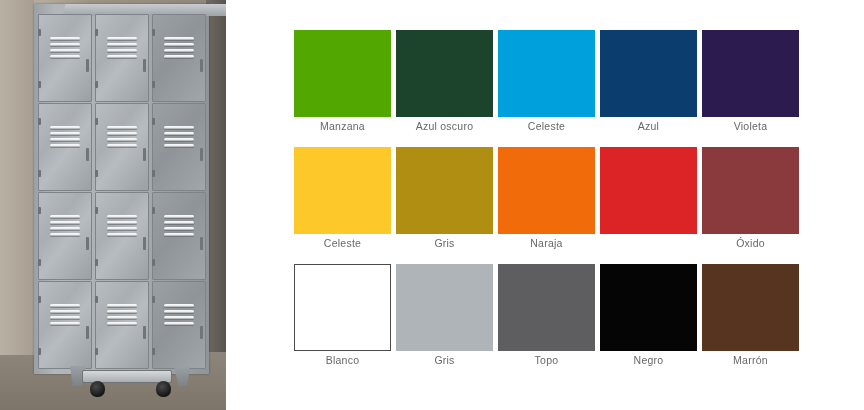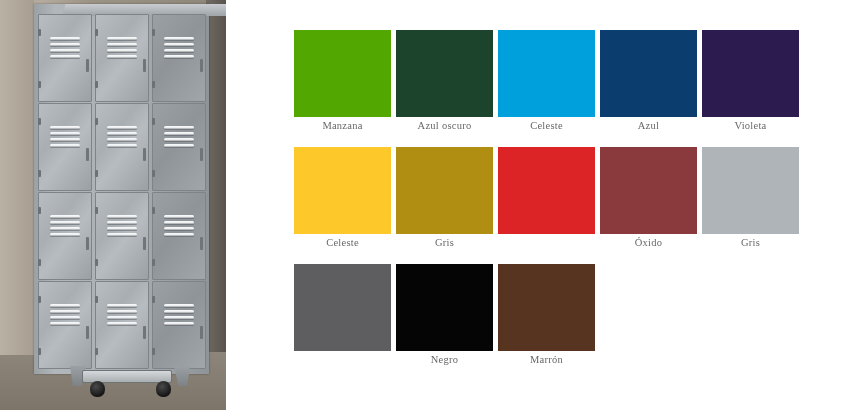--- a/index.html
+++ b/index.html
@@ -11,21 +11,20 @@
     width: 864px;
     height: 410px;
     font-family: "Liberation Sans", sans-serif;
     overflow: hidden;
   }
   .page {
     position: relative;
     width: 864px;
     height: 310px;
     background: #ffffff;
-    font-family: Liberation Serif, serif;
   }
 
   
   .photo {
     position: absolute;
     left: 0;
     top: 0;
     width: 226px;
     height: 410px;
     overflow: hidden;
@@ -392,32 +391,41 @@
         </div>
         <div class="swatch-cell">
           <div class="swatch" style="background: rgb(252, 200, 42);"></div>
           <span class="swatch-label">Celeste</span>
         </div>
         <div class="swatch-cell">
           <div class="swatch" style="background: rgb(176, 142, 17);"></div>
           <span class="swatch-label">Gris</span>
         </div>
         <div class="swatch-cell">
+          <div class="swatch" style="background: rgb(242, 107, 10);"></div>
+          <span class="swatch-label">Naraja</span>
+        </div>
+        <div class="swatch-cell">
           <div class="swatch" style="background: rgb(220, 36, 38);"></div>
         </div>
         <div class="swatch-cell">
           <div class="swatch" style="background: rgb(138, 58, 60);"></div>
           <span class="swatch-label">Óxido</span>
         </div>
         <div class="swatch-cell">
+          <div class="swatch bordered" style="background: rgb(255, 255, 255);"></div>
+          <span class="swatch-label">Blanco</span>
+        </div>
+        <div class="swatch-cell">
           <div class="swatch" style="background: rgb(174, 180, 184);"></div>
           <span class="swatch-label">Gris</span>
         </div>
         <div class="swatch-cell">
           <div class="swatch" style="background: rgb(94, 94, 96);"></div>
+          <span class="swatch-label">Topo</span>
         </div>
         <div class="swatch-cell">
           <div class="swatch" style="background: rgb(5, 5, 5);"></div>
           <span class="swatch-label">Negro</span>
         </div>
         <div class="swatch-cell">
           <div class="swatch" style="background: rgb(87, 52, 32);"></div>
           <span class="swatch-label">Marrón</span>
         </div>
       </div>

